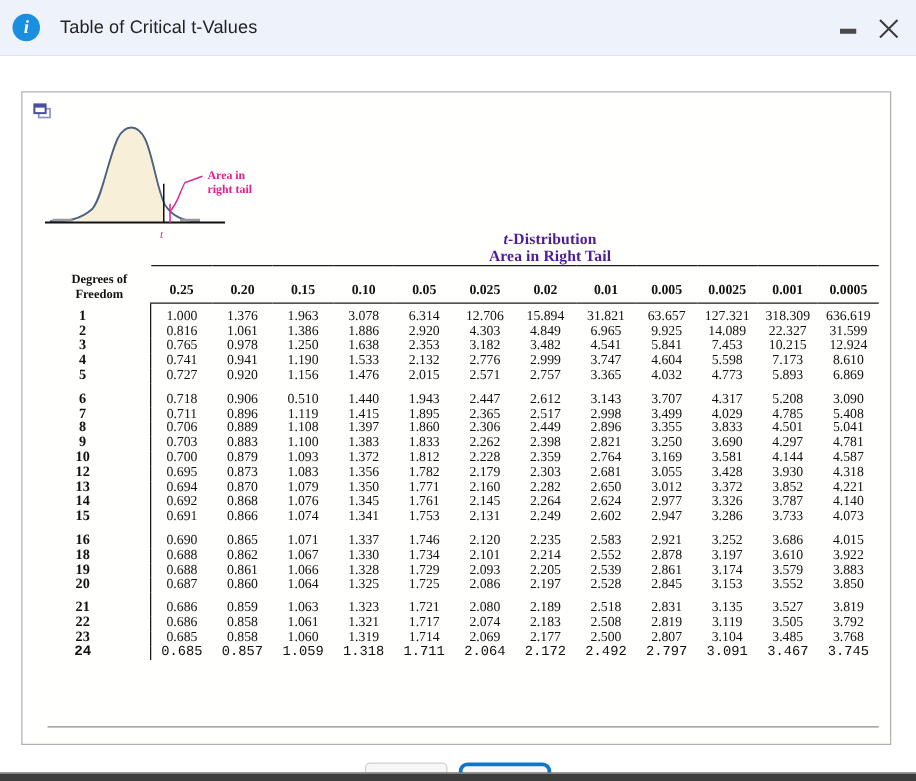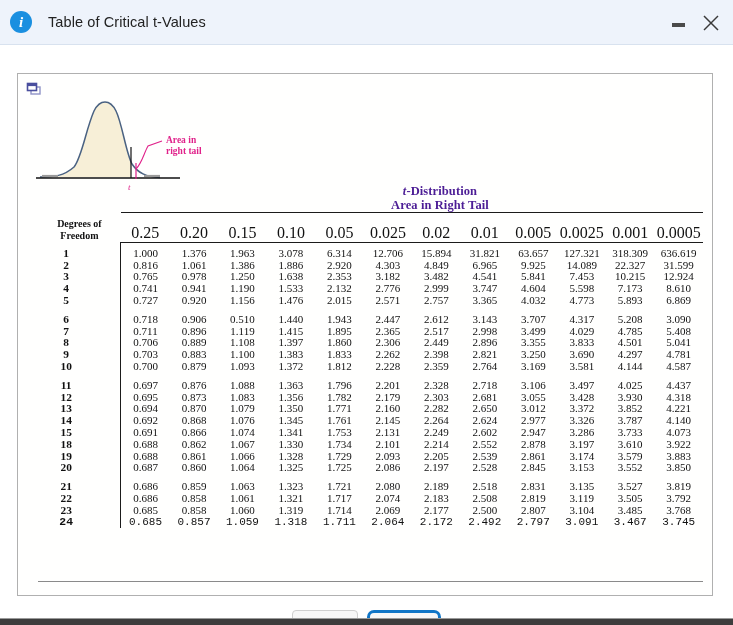--- a/index.html
+++ b/index.html
@@ -142,22 +142,22 @@
     font-weight: bold;
     font-size: 10px;
     vertical-align: bottom;
     padding-bottom: 1px !important;
     line-height: 14px;
     border-right: 0;
   }
   .dfhead .l1 { display: block; }
   .dfhead .l2 { display: block; }
   thead th.ahead {
-    font-weight: normal;
-    font-size: 16px;
+    font-weight: bold;
+    font-size: 11px;
     vertical-align: bottom;
     border-top: 1.2px solid #1b1b1b;
     border-bottom: 1.2px solid #1b1b1b;
     padding: 14px 0 3px 0 !important;
   }
   tbody td.dfnum {
     font-weight: bold;
     font-size: 11.4px;
     text-align: center;
     width: 52px;
@@ -447,35 +447,20 @@
               <td class="val">1.372</td>
               <td class="val">1.812</td>
               <td class="val">2.228</td>
               <td class="val">2.359</td>
               <td class="val">2.764</td>
               <td class="val">3.169</td>
               <td class="val">3.581</td>
               <td class="val">4.144</td>
               <td class="val">4.587</td>
             </tr>
-            <tr class="gap">
-              <td class="dfnum">11</td>
-              <td class="val">0.697</td>
-              <td class="val">0.876</td>
-              <td class="val">1.088</td>
-              <td class="val">1.363</td>
-              <td class="val">1.796</td>
-              <td class="val">2.201</td>
-              <td class="val">2.328</td>
-              <td class="val">2.718</td>
-              <td class="val">3.106</td>
-              <td class="val">3.497</td>
-              <td class="val">4.025</td>
-              <td class="val">4.437</td>
-            </tr>
             <tr>
               <td class="dfnum">12</td>
               <td class="val">0.695</td>
               <td class="val">0.873</td>
               <td class="val">1.083</td>
               <td class="val">1.356</td>
               <td class="val">1.782</td>
               <td class="val">2.179</td>
               <td class="val">2.303</td>
               <td class="val">2.681</td>
@@ -521,20 +506,35 @@
               <td class="val">1.074</td>
               <td class="val">1.341</td>
               <td class="val">1.753</td>
               <td class="val">2.131</td>
               <td class="val">2.249</td>
               <td class="val">2.602</td>
               <td class="val">2.947</td>
               <td class="val">3.286</td>
               <td class="val">3.733</td>
               <td class="val">4.073</td>
+            </tr>
+            <tr class="gap">
+              <td class="dfnum">16</td>
+              <td class="val">0.690</td>
+              <td class="val">0.865</td>
+              <td class="val">1.071</td>
+              <td class="val">1.337</td>
+              <td class="val">1.746</td>
+              <td class="val">2.120</td>
+              <td class="val">2.235</td>
+              <td class="val">2.583</td>
+              <td class="val">2.921</td>
+              <td class="val">3.252</td>
+              <td class="val">3.686</td>
+              <td class="val">4.015</td>
             </tr>
             <tr>
               <td class="dfnum">18</td>
               <td class="val">0.688</td>
               <td class="val">0.862</td>
               <td class="val">1.067</td>
               <td class="val">1.330</td>
               <td class="val">1.734</td>
               <td class="val">2.101</td>
               <td class="val">2.214</td>

